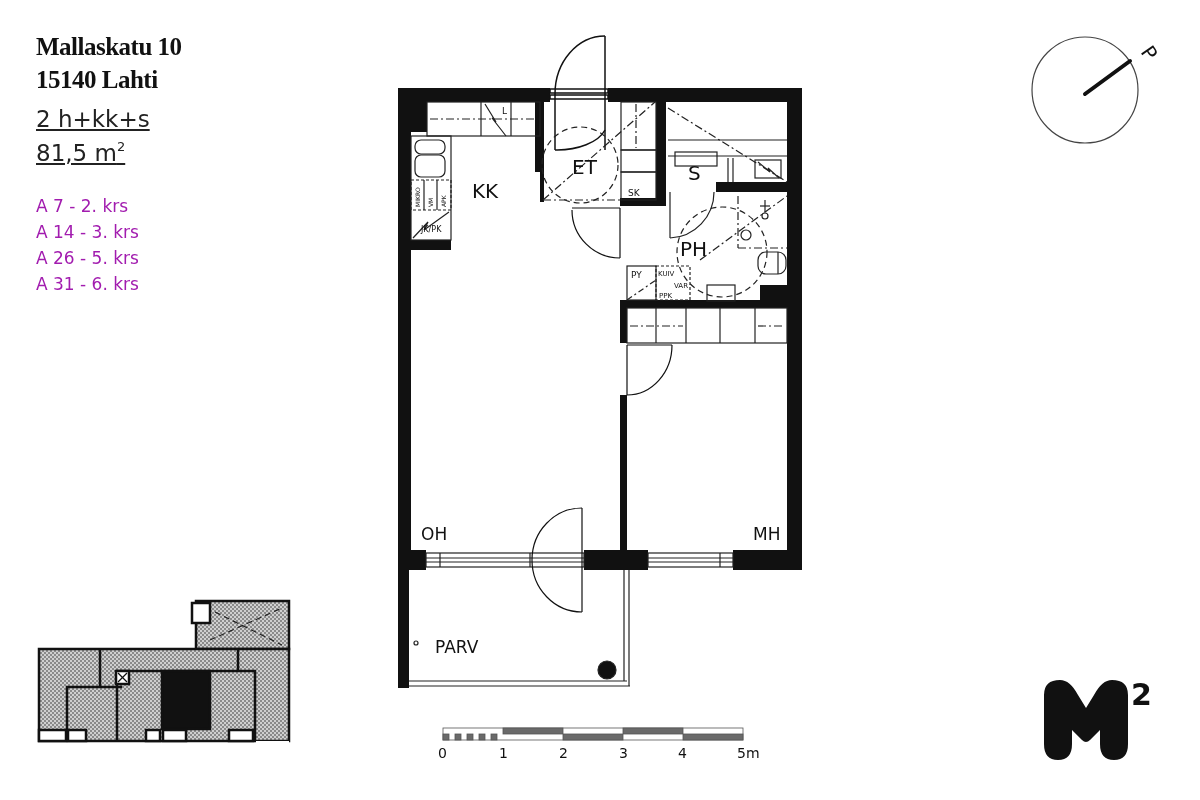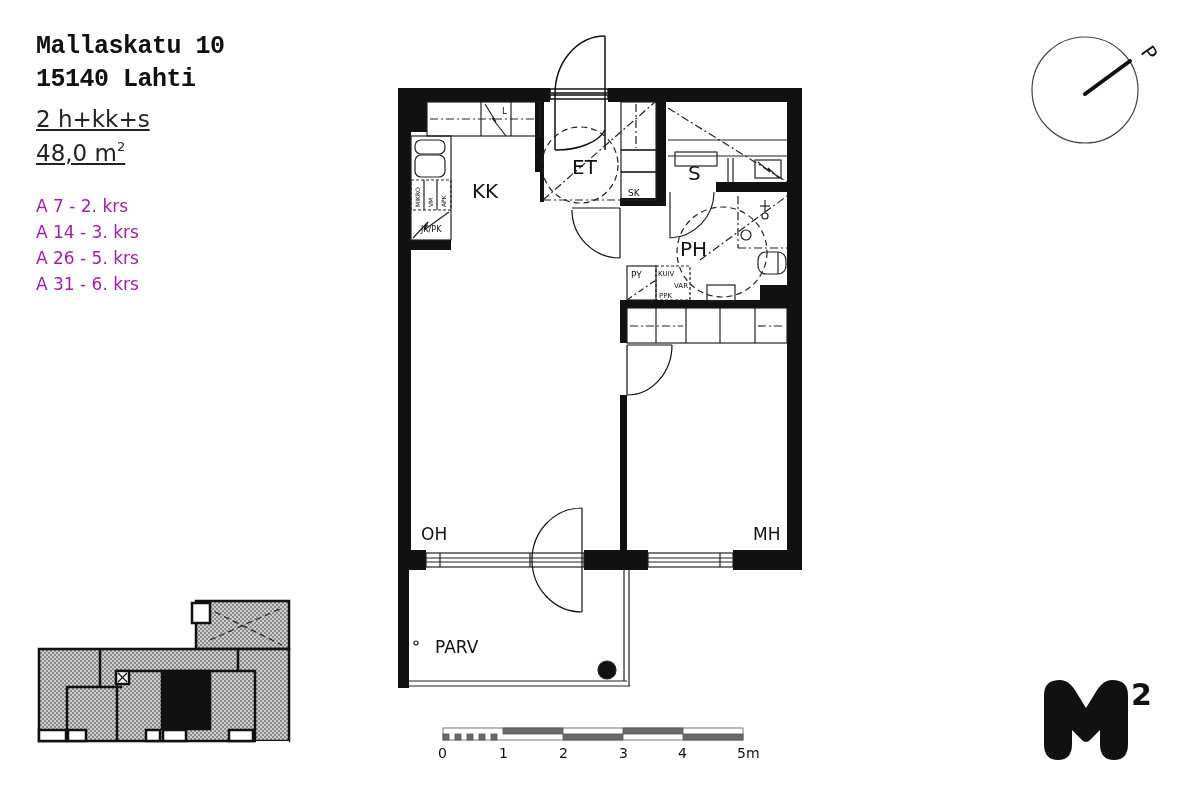--- a/index.html
+++ b/index.html
@@ -1,33 +1,33 @@
 <!DOCTYPE html>
 <html><head>
 <meta charset="utf-8">
 <style>
   html, body { margin:0; padding:0; background:#ffffff; }
   body { width:1200px; height:800px; position:relative; overflow:hidden; font-family:"DejaVu Sans", sans-serif; color:#111; }
   .info { position:absolute; left:36px; top:30px; }
-  .addr { font-family:Liberation Mono, monospace; font-weight:bold; font-size:25px; line-height:33px; letter-spacing:-0.5px; color:#111; }
+  .addr { font-family:Liberation Serif, serif; font-weight:bold; font-size:25px; line-height:33px; letter-spacing:-0.5px; color:#111; }
   .rooms { margin-top:10px; font-size:23px; line-height:27px; color:#222;text-decoration:underline; }
   .area sup { font-size:13px; vertical-align:10px; }
   .floors { margin-top:26px; font-size:17px; line-height:26px; color:#a21caf; }
   svg { position:absolute; left:0; top:0; }
   .lbl { font-family:"DejaVu Sans", sans-serif; fill:#111; }
 </style>
 </head>
 <body>
 
 <div class="info">
   <div class="addr">Mallaskatu 10</div>
   <div class="addr">15140 Lahti</div>
   <div class="rooms">
     <div>2 h+kk+s</div>
-    <div class="area"><span>48,0 m</span><sup>2</sup></div>
+    <div class="area"><span>81,5 m</span><sup>2</sup></div>
   </div>
   <div class="floors">
     <div>A 7 - 2. krs</div>
     <div>A 14 - 3. krs</div>
     <div>A 26 - 5. krs</div>
     <div>A 31 - 6. krs</div>
   </div>
 </div>
 
 <svg width="1200" height="800" viewBox="0 0 1200 800">

